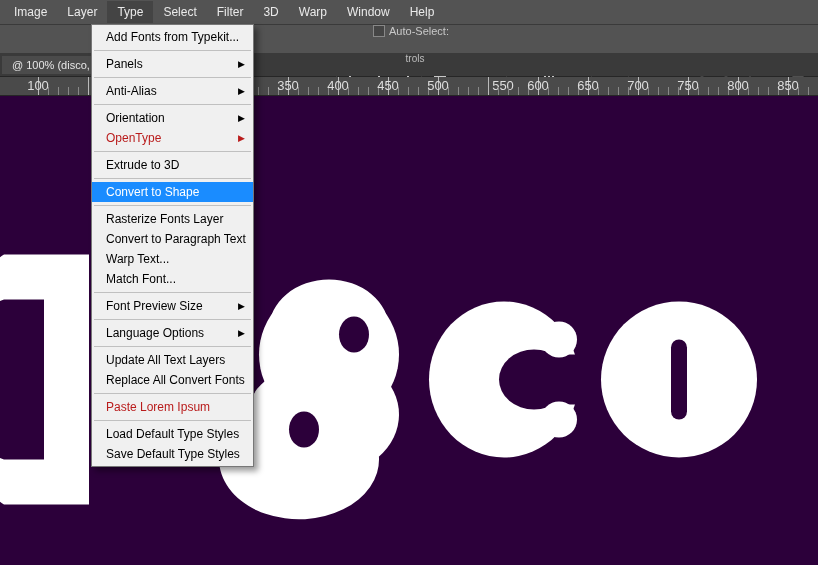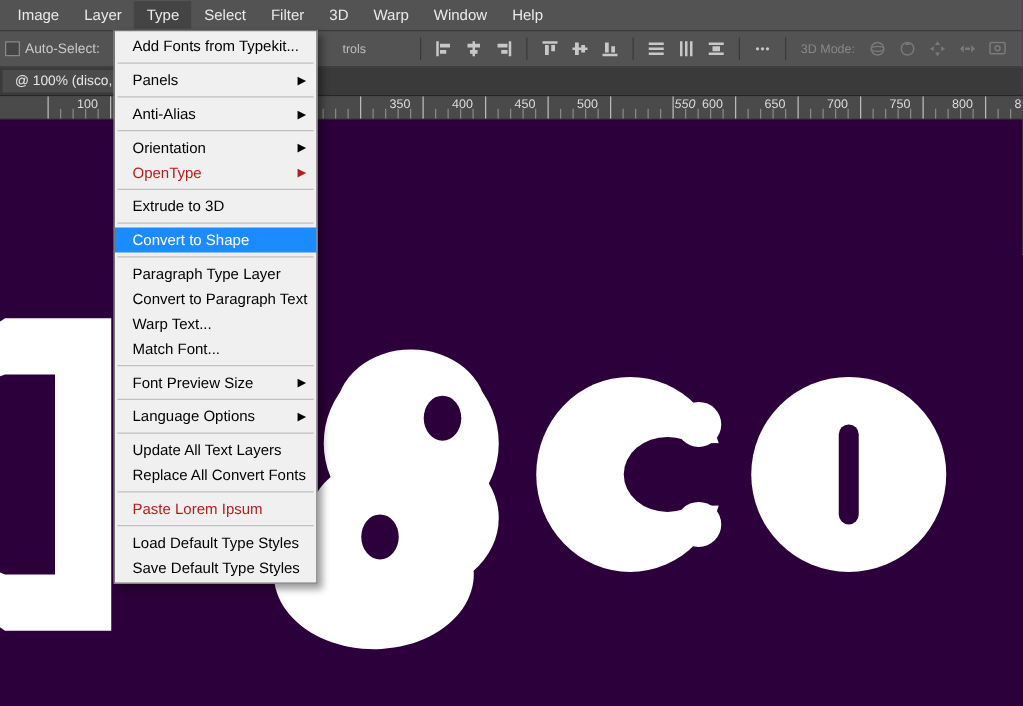--- a/index.html
+++ b/index.html
@@ -37,20 +37,21 @@
     display: flex;
     align-items: center;
     height: 28px;
     background: #535353;
     border-top: 1px solid #3a3a3a;
     border-bottom: 1px solid #3a3a3a;
     padding-left: 4px;
     gap: 8px;
     color: #c8c8c8;
     font-size: 11px;
+    flex-direction: column;
   }
   .optionsbar .chk {
     display: inline-flex;
     align-items: center;
     gap: 4px;
   }
   .optionsbar .chk .box {
     width: 10px;
     height: 10px;
     border: 1px solid #888;
@@ -118,24 +119,23 @@
   .ruler .tickminor {
     position: absolute;
     top: 10px;
     width: 1px;
     height: 8px;
     background: #888;
   }
   .ruler .ticklabel {
     position: absolute;
     top: 1px;
-    font-size: 10px;
+    font-size: 13px;
     color: #ddd;
     transform: translateX(-50%);
-    margin-left: 32px;
   }
   
   .canvas-area {
     position: relative;
     background: #2c003a; 
     width: 818px;
     height: 471px;
     overflow: hidden;
   }
   .canvas-text {
@@ -366,21 +366,21 @@
     <div class="tickminor" style="left: 408px;"></div>
     <div class="tickminor" style="left: 418px;"></div>
     <div class="tickminor" style="left: 428px;"></div>
     <div class="tickmajor" style="left: 438px;"></div>
     <div class="ticklabel" style="left: 438px;">500</div>
     <div class="tickminor" style="left: 448px;"></div>
     <div class="tickminor" style="left: 458px;"></div>
     <div class="tickminor" style="left: 468px;"></div>
     <div class="tickminor" style="left: 478px;"></div>
     <div class="tickmajor" style="left: 488px;"></div>
-    <div class="ticklabel" style="left: 516px; font-style: italic;">550</div>
+    <div class="ticklabel" style="left: 503px;">550</div>
     <div class="tickminor" style="left: 498px;"></div>
     <div class="tickminor" style="left: 508px;"></div>
     <div class="tickminor" style="left: 518px;"></div>
     <div class="tickminor" style="left: 528px;"></div>
     <div class="tickmajor" style="left: 538px;"></div>
     <div class="ticklabel" style="left: 538px;">600</div>
     <div class="tickminor" style="left: 548px;"></div>
     <div class="tickminor" style="left: 558px;"></div>
     <div class="tickminor" style="left: 568px;"></div>
     <div class="tickminor" style="left: 578px;"></div>
@@ -455,21 +455,21 @@
     <div class="sep"></div>
     <div class="item">Anti-Alias<span class="sub">▶</span></div>
     <div class="sep"></div>
     <div class="item">Orientation<span class="sub">▶</span></div>
     <div class="item disabled">OpenType<span class="sub">▶</span></div>
     <div class="sep"></div>
     <div class="item">Extrude to 3D</div>
     <div class="sep"></div>
     <div class="item highlight">Convert to Shape</div>
     <div class="sep"></div>
-    <div class="item">Paragraph Type Layer</div>
+    <div class="item">Rasterize Fonts Layer</div>
     <div class="item">Convert to Paragraph Text</div>
     <div class="item">Warp Text...</div>
     <div class="item">Match Font...</div>
     <div class="sep"></div>
     <div class="item">Font Preview Size<span class="sub">▶</span></div>
     <div class="sep"></div>
     <div class="item">Language Options<span class="sub">▶</span></div>
     <div class="sep"></div>
     <div class="item">Update All Text Layers</div>
     <div class="item">Replace All Convert Fonts</div>

